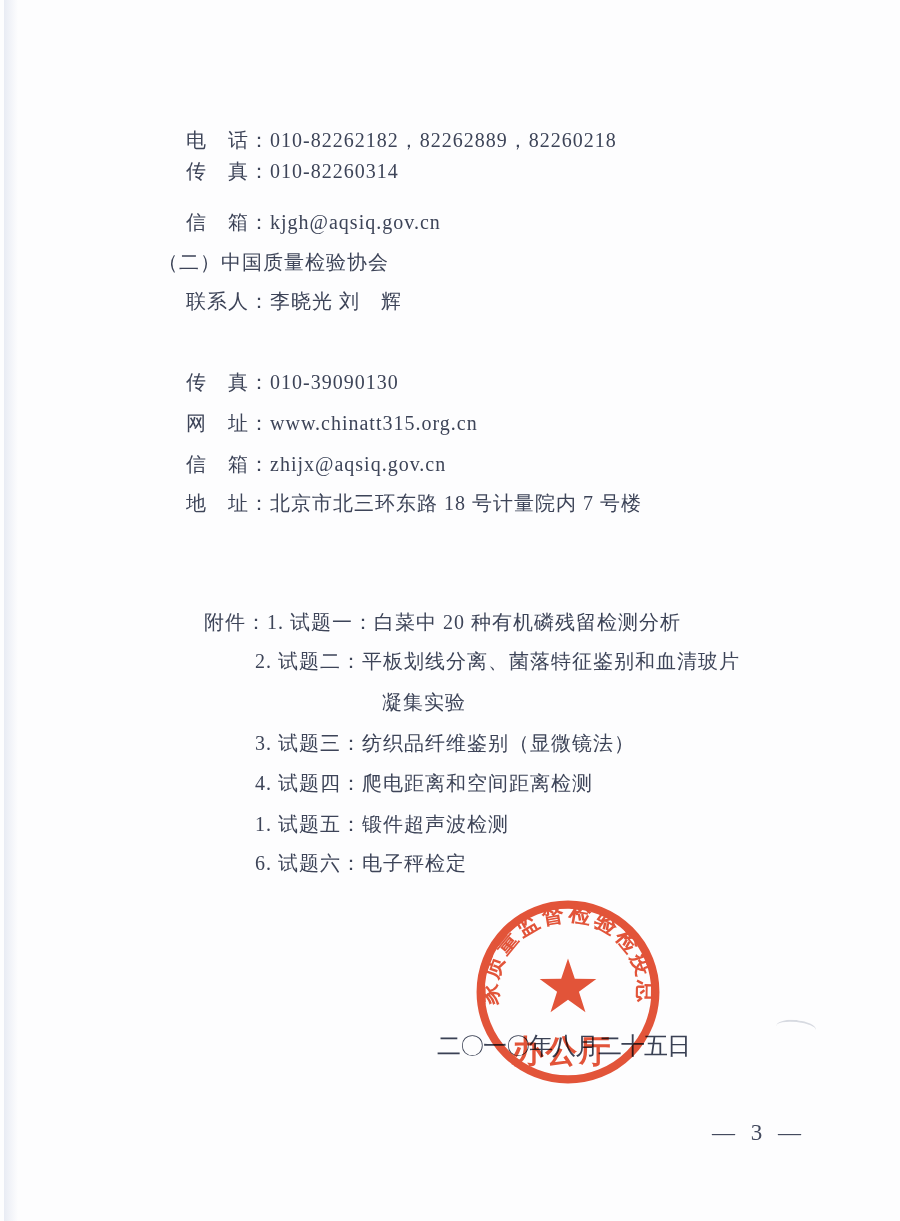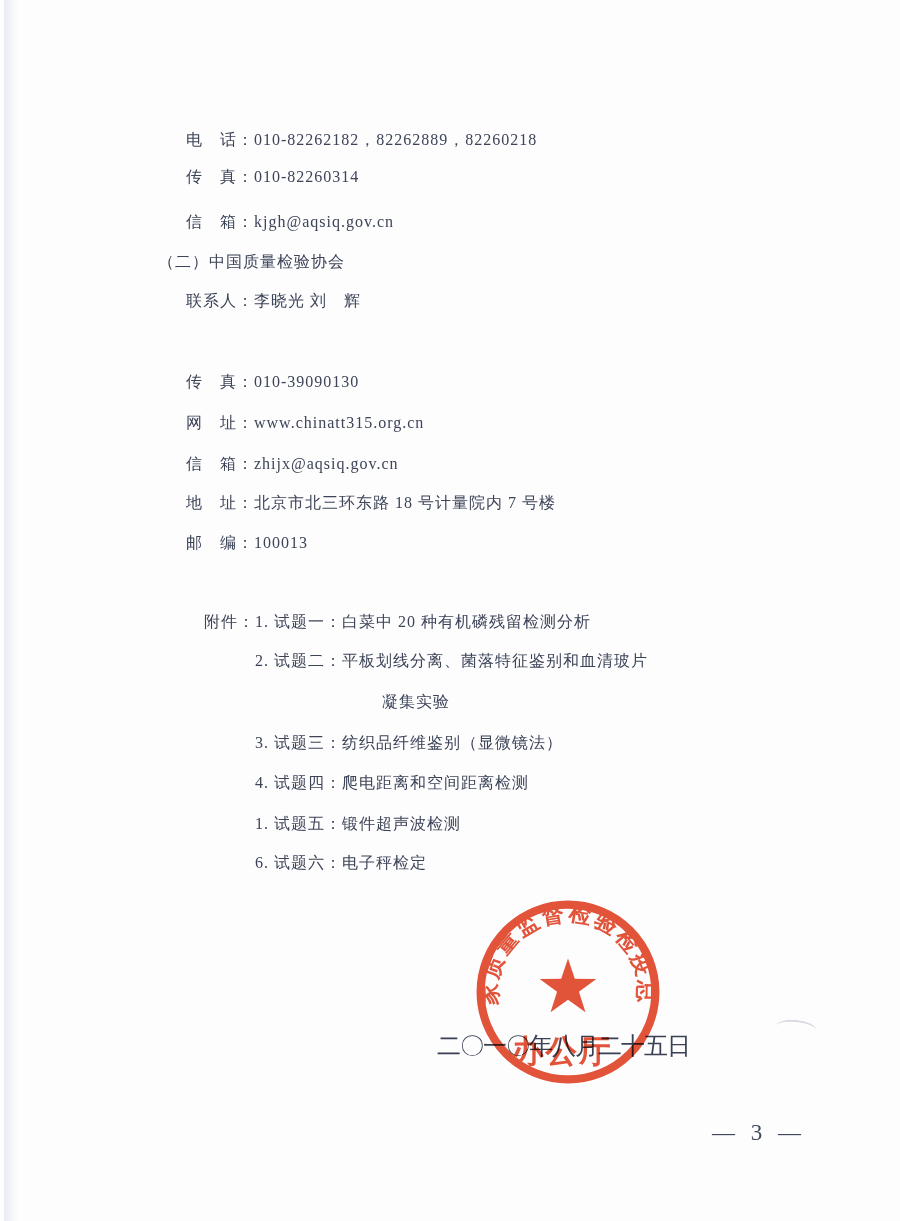--- a/index.html
+++ b/index.html
@@ -26,21 +26,21 @@
     position: absolute;
     left: 776px; top: 1020px;
     width: 40px; height: 14px;
     border-top: 2px solid rgba(130,140,160,0.30);
     border-radius: 50%;
     transform: rotate(6deg);
   }
   .line {
     position: absolute;
     left: 186px;
-    font-size: 16px;
+    font-size: 20px;
     line-height: 30px;
     letter-spacing: 1px;
     color: #3d4458;
     white-space: nowrap;
     font-family: Liberation Serif, serif;
   }
   .line.section-heading { left: 158px; }
   .attach-label-line { left: 204px; }
   .attach-item { left: 255px; }
   .attach-cont { left: 382px; }
@@ -84,29 +84,28 @@
   }
 </style>
 </head>
 <body>
 
 <div class="page">
 
   <div class="scan-edge"></div>
 
   <div class="line" style="top:125px">电　话：010-82262182，82262889，82260218</div>
-  <div class="line" style="top:162px">传　真：010-82260314</div>
+  <div class="line" style="top:156px">传　真：010-82260314</div>
   <div class="line" style="top:207px">信　箱：kjgh@aqsiq.gov.cn</div>
   <div class="line section-heading" style="top:247px">（二）中国质量检验协会</div>
   <div class="line" style="top:286px">联系人：李晓光 刘　辉</div>
   <div class="line" style="top:367px">传　真：010-39090130</div>
   <div class="line" style="top:408px">网　址：www.chinatt315.org.cn</div>
   <div class="line" style="top:449px">信　箱：zhijx@aqsiq.gov.cn</div>
   <div class="line" style="top:488px">地　址：北京市北三环东路 18 号计量院内 7 号楼</div>
-  <div class="line" style="top:528px">邮　编：100013</div>
 
   <div class="line attach-label-line" style="top:607px">附件：1. 试题一：白菜中 20 种有机磷残留检测分析</div>
   <div class="line attach-item" style="top:646px">2. 试题二：平板划线分离、菌落特征鉴别和血清玻片</div>
   <div class="line attach-cont" style="top:687px">凝集实验</div>
   <div class="line attach-item" style="top:728px">3. 试题三：纺织品纤维鉴别（显微镜法）</div>
   <div class="line attach-item" style="top:768px">4. 试题四：爬电距离和空间距离检测</div>
   <div class="line attach-item" style="top:809px">1. 试题五：锻件超声波检测</div>
   <div class="line attach-item" style="top:848px">6. 试题六：电子秤检定</div>
 
   <div class="date-line">二〇一〇年八月二十五日</div>

